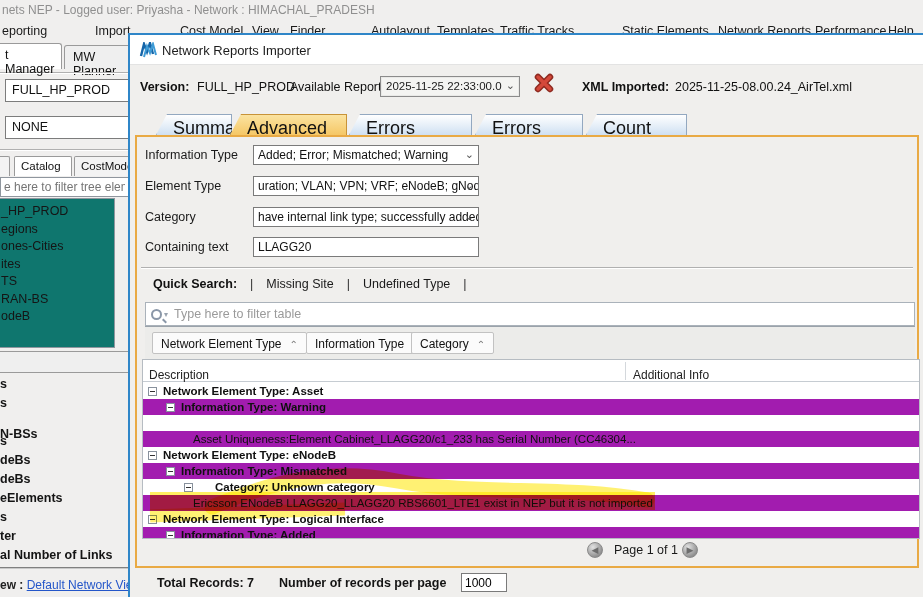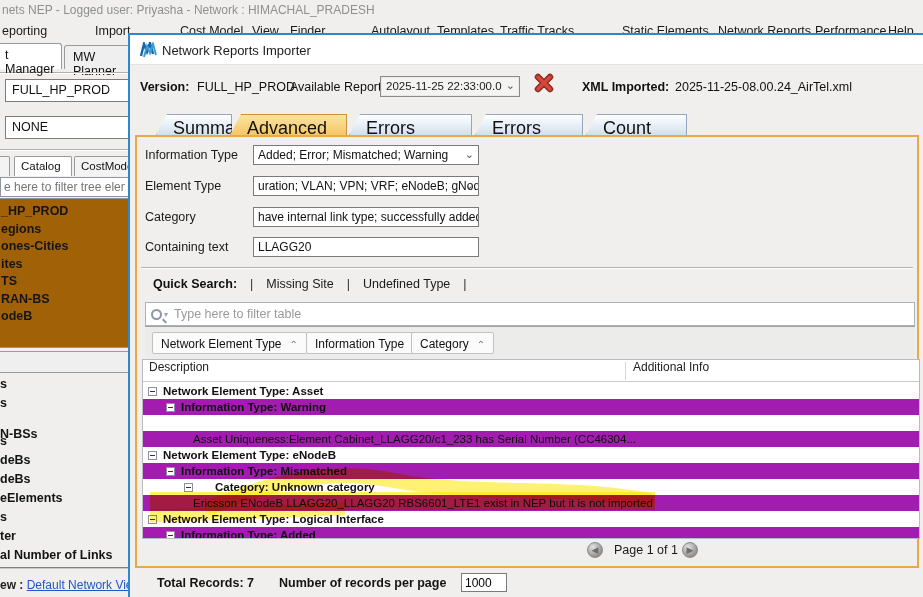--- a/index.html
+++ b/index.html
@@ -15,22 +15,22 @@
   .wtab{position:absolute;top:45px;height:24px;border:1px solid #9a9a9a;border-bottom:none;
         background:#efefef;font-size:12.5px;padding:4px 8px 0 8px;border-radius:3px 3px 0 0;}
   .wtab.sel{background:#fff;height:26px;top:43px;z-index:2;}
   .groove{position:absolute;left:0;height:0;border-top:1px solid #b0b0b0;border-bottom:1px solid #ffffff;}
   .combo-w{position:absolute;background:#fff;border:1px solid #7c7c7c;font-size:12.5px;
            padding:3px 4px 0 6px;}
   .subtab{position:absolute;top:156px;height:20px;border:1px solid #9a9a9a;border-bottom:none;
           background:#f3f3f3;font-size:11.5px;padding:3px 6px 0 6px;border-radius:2px 2px 0 0;}
   .tree-filter{position:absolute;left:0;top:177px;width:129px;height:20px;border:1px solid #8f969e;
                font-family:"Liberation Sans",sans-serif;font-size:12px;color:#555;padding:1px 3px;}
-  .tree-panel{position:absolute;left:0;top:198px;width:129px;height:150px;background:#a16207;
-              border:1px solid #8f969e;border-left:none;overflow:hidden;font-weight:bold;}
+  .tree-panel{position:absolute;left:0;top:198px;width:115px;height:150px;background:#0f766e;
+              border:1px solid #8f969e;border-left:none;overflow:hidden;}
   .tree-item{font-size:12.5px;line-height:17.5px;white-space:nowrap;padding-left:1px;color:#151515;}
   .splitter{position:absolute;left:0;top:351px;width:129px;height:22px;background:#efefef;
             border-top:1px solid #9a9a9a;border-bottom:1px solid #9a9a9a;}
   .stat{position:absolute;left:0;font-size:12.5px;font-weight:bold;color:#141414;white-space:nowrap;}
   .bottom-sep{position:absolute;left:0;top:567px;width:129px;border-top:1px solid #808080;border-bottom:1px solid #c9c9c9;}
   .bg-footer{position:absolute;left:0;top:578px;font-size:12px;white-space:nowrap;}
   .bg-footer .pre{font-weight:bold;color:#222;}
   .flink{color:#2456c9;text-decoration:underline;cursor:pointer;}
 
   
@@ -68,21 +68,21 @@
              transform:rotate(45deg);}
   .magdrop{font-size:8px;color:#98a2ae;margin-right:6px;}
   .filter-ph{font-size:12.5px;color:#9a9a9a;}
   .btnstrip{position:absolute;left:8px;top:189px;width:770px;height:33px;background:#ececea;
             border-top:1px solid #9aa2aa;}
   .colbtn{position:absolute;top:5px;height:22px;background:#fbfbfb;border:1px solid #c2c2c2;border-radius:2px;
           font-size:12px;padding:4px 8px 0 8px;white-space:nowrap;}
   .tbl{position:absolute;left:5px;top:222px;width:778px;height:180px;background:#fff;
        border:1px solid #b6bcc2;overflow:hidden;}
   .thead{position:absolute;left:0;top:0;width:100%;height:22px;background:#fff;border-bottom:1px solid #c6ccd2;}
-  .th{position:absolute;top:0;font-size:12px;color:#222;}
+  .th{position:absolute;top:8px;font-size:12px;color:#222;}
   .thdiv{position:absolute;left:482px;top:2px;height:18px;border-left:1px solid #d4d8dc;}
   .trow{position:absolute;left:0;width:100%;height:16px;}
   .trow.alt{background:#a21caf;}
   .rtext{position:absolute;top:2px;font-size:11.5px;white-space:nowrap;color:#101010;}
   .rtext.b{font-weight:bold;}
   .exp{position:absolute;top:4px;width:9px;height:9px;background:#fff;border:1px solid #88919c;}
   .exp:after{content:"";position:absolute;left:1px;top:3px;width:5px;height:1px;background:#333;}
   .hl-svg{position:absolute;left:5px;top:222px;width:778px;height:180px;pointer-events:none;
           mix-blend-mode:multiply;}
   .pager{position:absolute;left:0;top:403px;width:100%;height:26px;}

